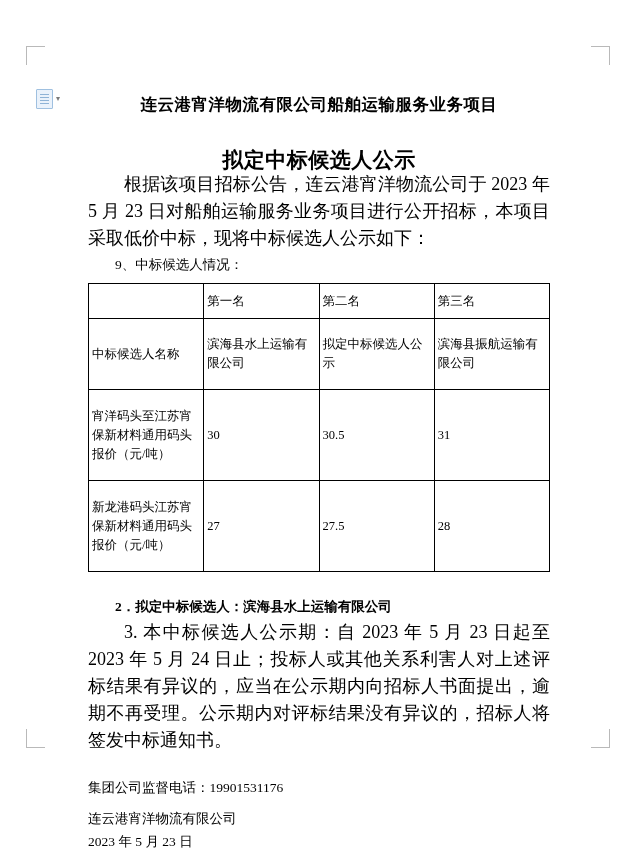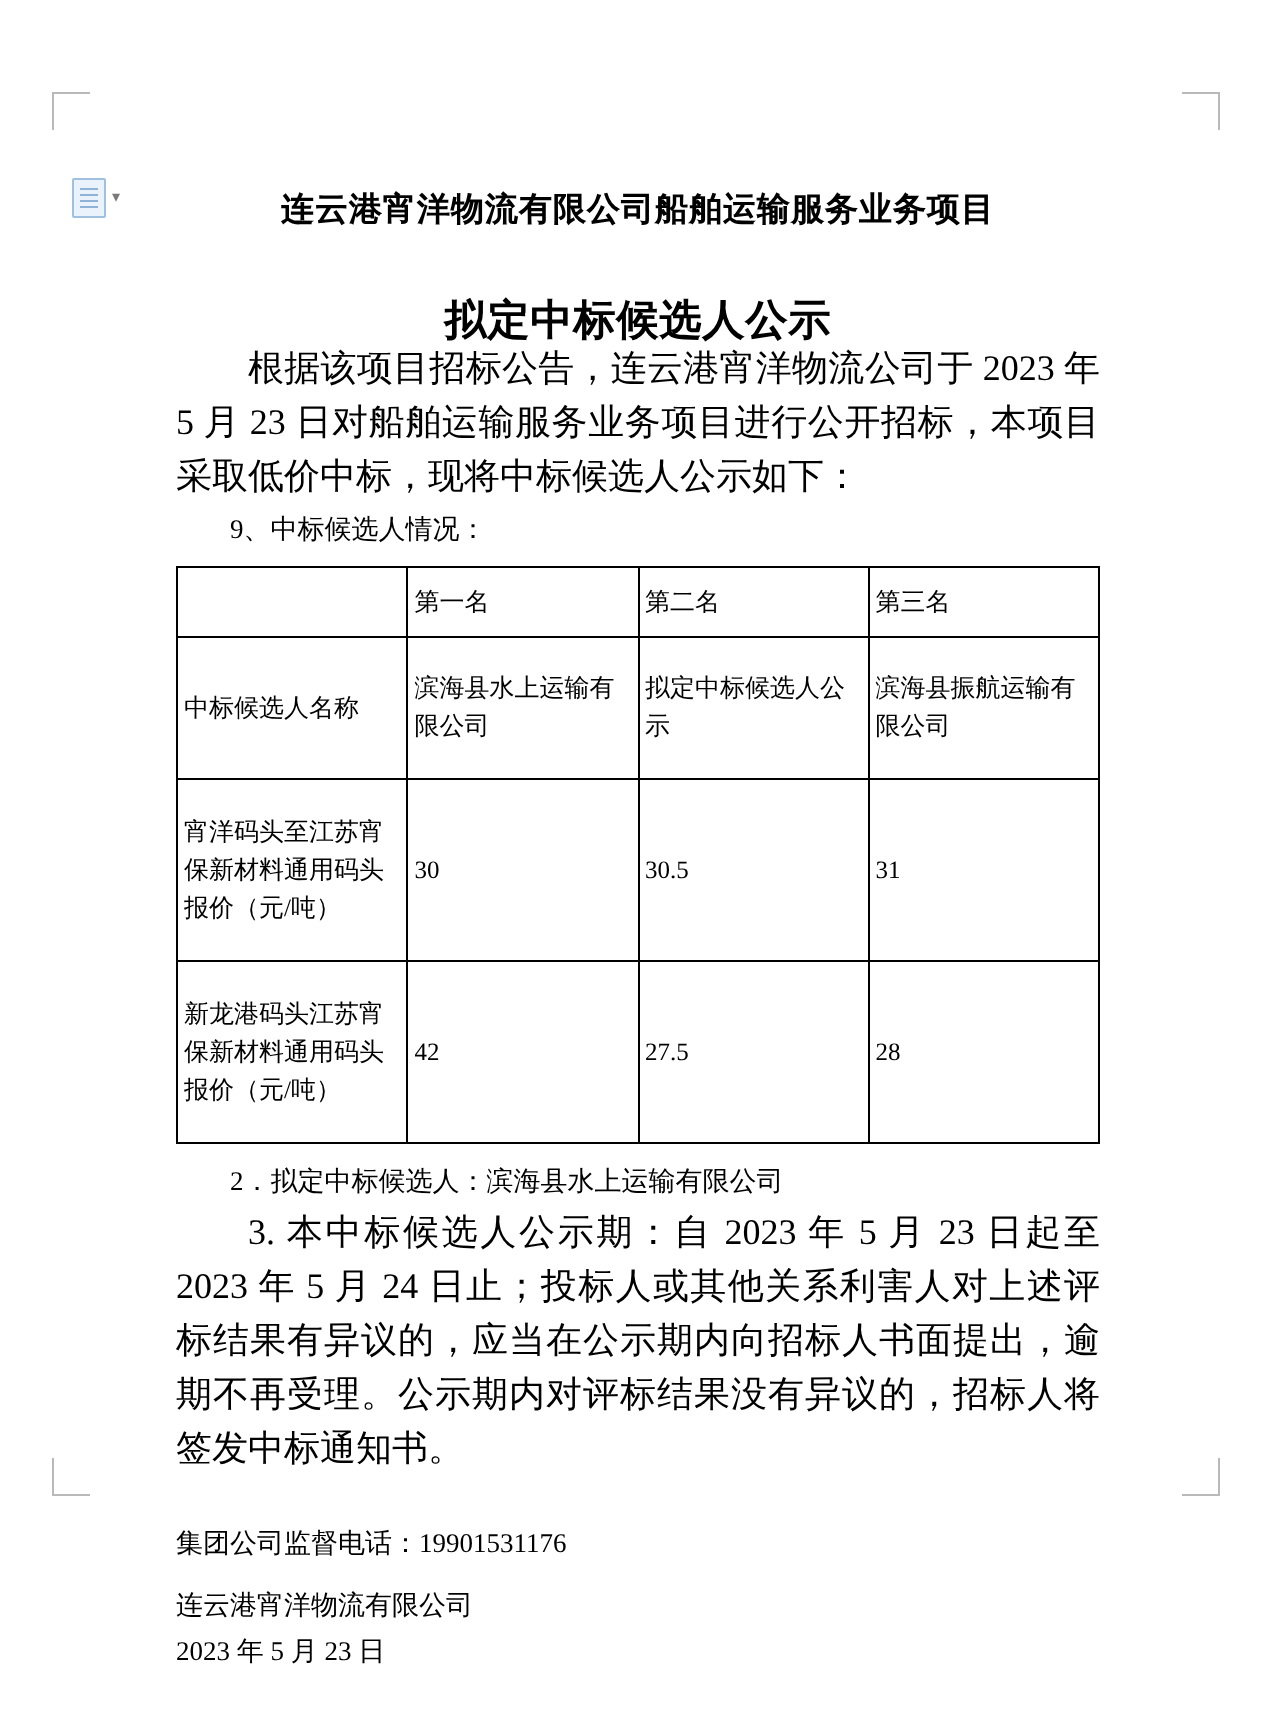--- a/index.html
+++ b/index.html
@@ -130,21 +130,21 @@
   col.c0 { width: 25%; }
   col.c1 { width: 25%; }
   col.c2 { width: 25%; }
   col.c3 { width: 25%; }
   .row-name td { height: 62px; }
   .row-price td { height: 82px; }
   .rowhead {
     line-height: 19px;
   }
 
-  .after-table { margin-top: 6px; }
+  .after-table { margin-top: 22px; font-weight: bold; }
 
   .tel-block {
     font-size: 13.5px;
     line-height: 23px;
     margin-top: 22px;
   }
   .tel-block div { text-indent: 0; }
 
   .signature {
     margin-top: 8px;
@@ -200,21 +200,21 @@
           <td>滨海县振航运输有限公司</td>
         </tr>
         <tr class="row-price">
           <td class="rowhead">宵洋码头至江苏宵保新材料通用码头报价（元/吨）</td>
           <td>30</td>
           <td>30.5</td>
           <td>31</td>
         </tr>
         <tr class="row-price">
           <td class="rowhead">新龙港码头江苏宵保新材料通用码头报价（元/吨）</td>
-          <td>42</td>
+          <td>27</td>
           <td>27.5</td>
           <td>28</td>
         </tr>
       </tbody>
     </table>
 
     <p class="list-line after-table">2．拟定中标候选人：滨海县水上运输有限公司</p>
     <p class="para">3. 本中标候选人公示期：自 2023 年 5 月 23 日起至 2023 年 5 月 24 日止；投标人或其他关系利害人对上述评标结果有异议的，应当在公示期内向招标人书面提出，逾期不再受理。公示期内对评标结果没有异议的，招标人将签发中标通知书。</p>
 
     <div class="tel-block">

